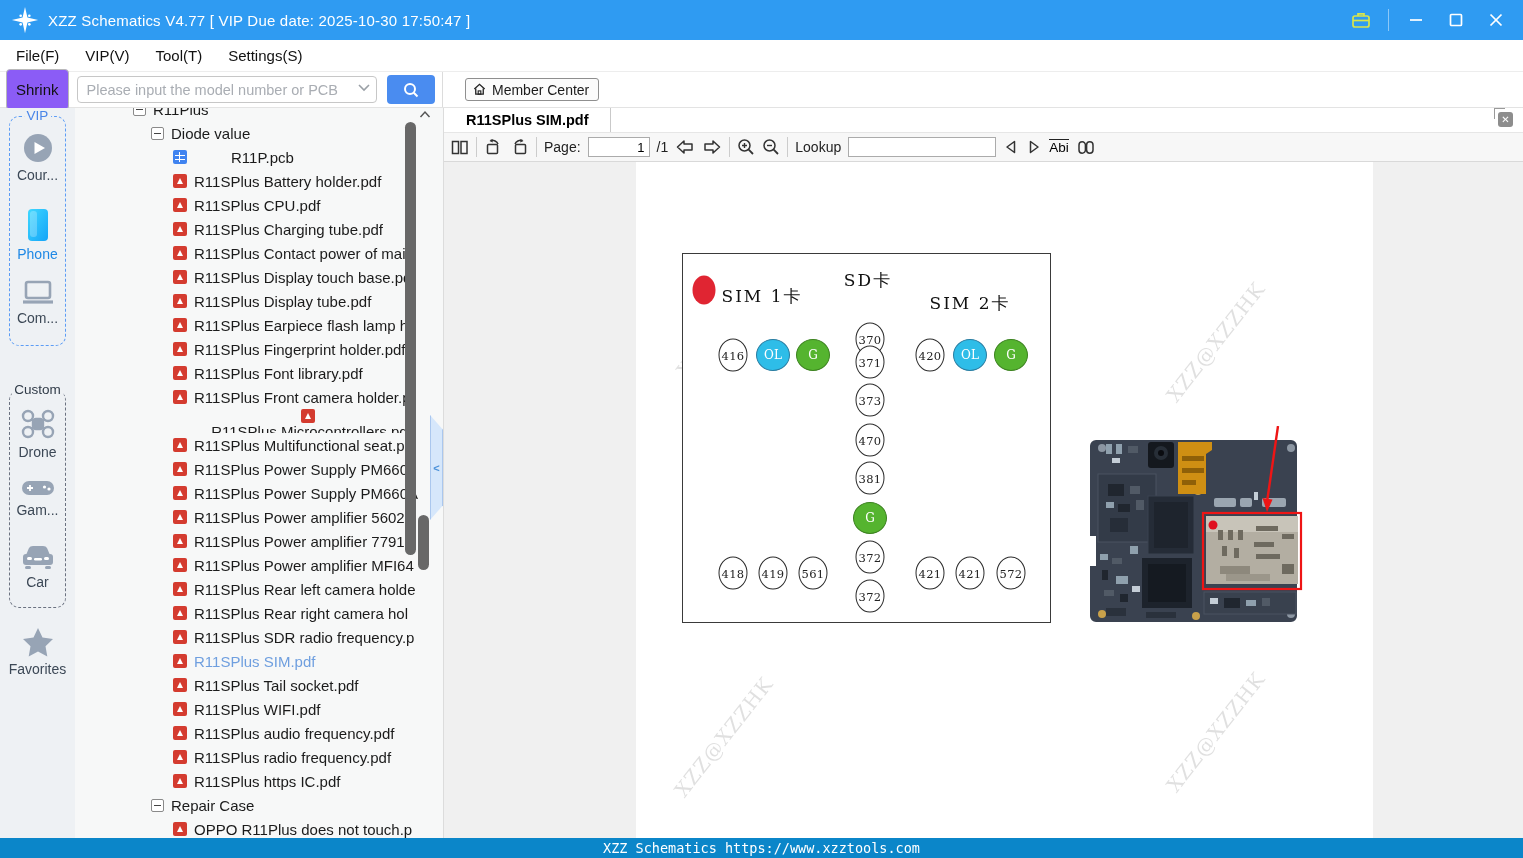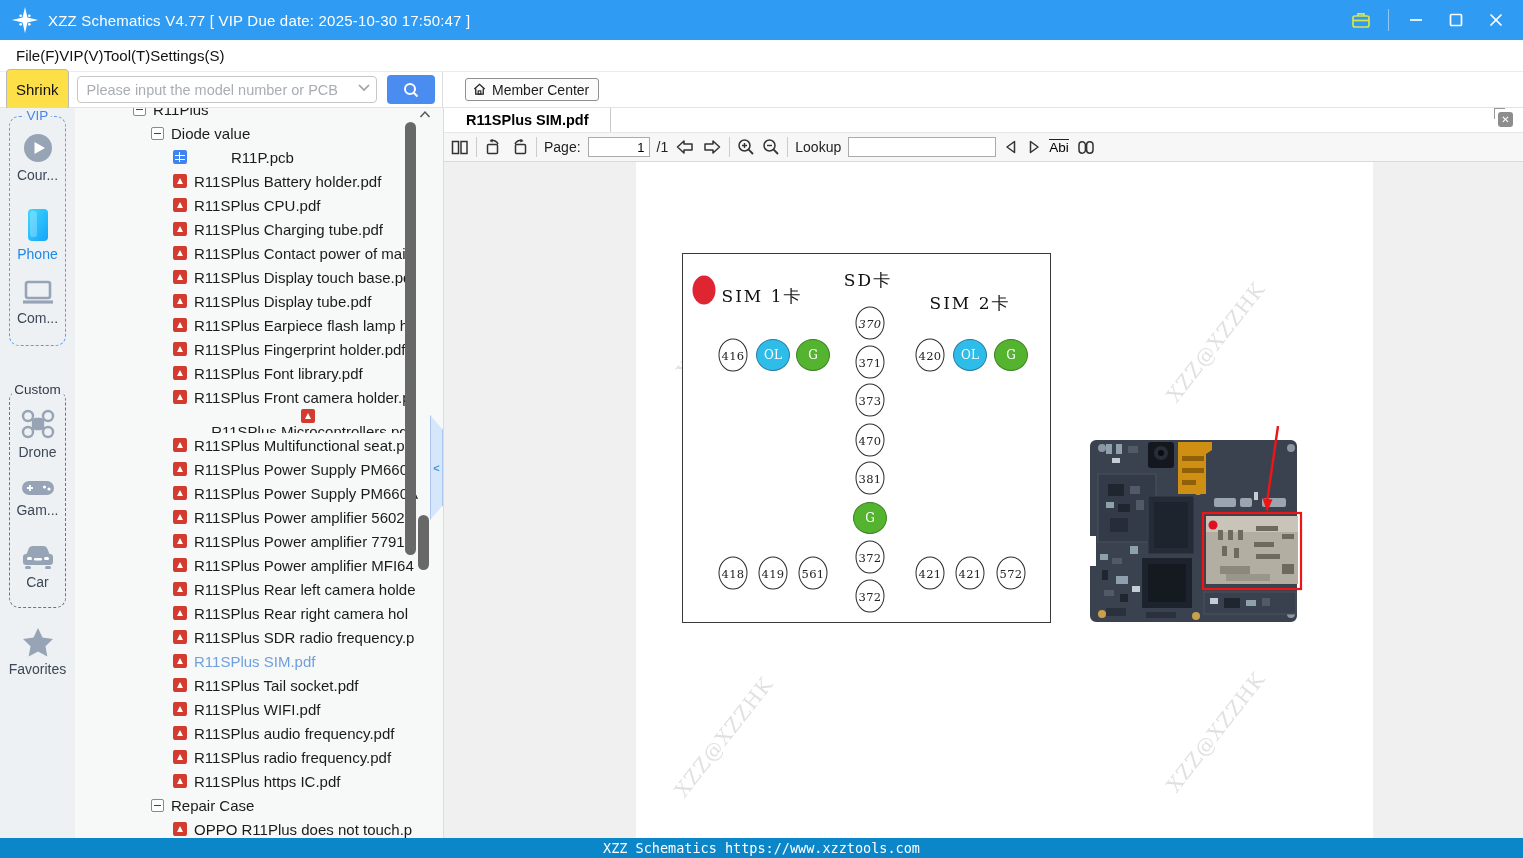--- a/index.html
+++ b/index.html
@@ -7,27 +7,27 @@
 
   
   .titlebar { height:40px; background:#2f9bf2; display:flex; align-items:center; color:#fff; }
   .app-icon { width:30px; height:30px; margin:0 8px 0 10px; }
   .title-text { font-size:15px; letter-spacing:.2px; }
   .tb-right { margin-left:auto; display:flex; align-items:center; gap:14px; padding-right:14px; }
   .tb-sep { width:1px; height:22px; background:rgba(255,255,255,.45); }
   .winbtn { width:26px; height:26px; display:flex; align-items:center; justify-content:center; cursor:default; }
 
   
-  .menubar { height:32px; background:#fff; display:flex; align-items:center; padding-left:16px; border-bottom:1px solid #ededed; }
+  .menubar { height:32px; background:#fff; display:flex; align-items:center; gap:26px; padding-left:16px; border-bottom:1px solid #ededed; }
   .menu-item { font-size:15px; color:#111; }
 
   
   .toolrow { height:36px; display:flex; align-items:center; border-bottom:1px solid #e3e3e3; }
   .toolrow-left { width:443px; display:flex; align-items:center; height:100%; border-right:1px solid #dcdcdc; }
-  .shrink-btn { margin-left:6px; height:41px; padding:0 9px; border:1px solid #b9b9b9; border-radius:4px; background:#fde047; font-size:15px; color:#111; display:flex; align-items:center; }
+  .shrink-btn { margin-left:6px; height:41px; padding:0 9px; border:1px solid #b9b9b9; border-radius:4px; background:#8b5cf6; font-size:15px; color:#111; display:flex; align-items:center; }
   .search-wrap { position:relative; margin-left:8px; }
   .search-input { width:300px; height:27px; border:1px solid #c7c7c7; border-radius:4px; font-size:14.5px; padding:0 26px 0 9px; color:#333; font-family:"Liberation Sans",sans-serif; }
   .search-input::placeholder { color:#a9adb3; }
   .search-chevron { position:absolute; right:7px; top:8px; }
   .search-btn { margin-left:10px; width:48px; height:29px; border:none; border-radius:4px; background:#4a8cf0; display:flex; align-items:center; justify-content:center; }
   .member-btn { margin-left:22px; height:23px; border:1px solid #8f8f8f; border-radius:3px; background:#fbfbfb; display:flex; align-items:center; gap:5px; padding:0 9px 0 6px; font-size:14px; color:#1b1b1b; }
 
   
   .main { display:flex; height:730px; }
 
@@ -480,21 +480,21 @@
       <span class="dlabel" style="left:318px; top:134px;">SIM 1卡</span>
       <span class="dlabel" style="left:424px; top:118px;">SD卡</span>
       <span class="dlabel" style="left:526px; top:141px;">SIM 2卡</span>
       <div id="circles">
           <div class="circ white" style="left: 289px; top: 193px;">416</div>
           <div class="circ blue" style="left: 329px; top: 193px;">OL</div>
           <div class="circ green" style="left: 369px; top: 193px;">G</div>
           <div class="circ white" style="left: 486px; top: 193px;">420</div>
           <div class="circ blue" style="left: 526px; top: 193px;">OL</div>
           <div class="circ green" style="left: 567px; top: 193px;">G</div>
-          <div class="circ white" style="left: 426px; top: 161px; font-style: italic;">370</div>
+          <div class="circ white" style="left: 426px; top: 177px;">370</div>
           <div class="circ white" style="left: 426px; top: 200px;">371</div>
           <div class="circ white" style="left: 426px; top: 238px;">373</div>
           <div class="circ white" style="left: 426px; top: 278px;">470</div>
           <div class="circ white" style="left: 426px; top: 316px;">381</div>
           <div class="circ green" style="left: 426px; top: 356px;">G</div>
           <div class="circ white" style="left: 426px; top: 395px;">372</div>
           <div class="circ white" style="left: 426px; top: 434px;">372</div>
           <div class="circ white" style="left: 289px; top: 411px;">418</div>
           <div class="circ white" style="left: 329px; top: 411px;">419</div>
           <div class="circ white" style="left: 369px; top: 411px;">561</div>

